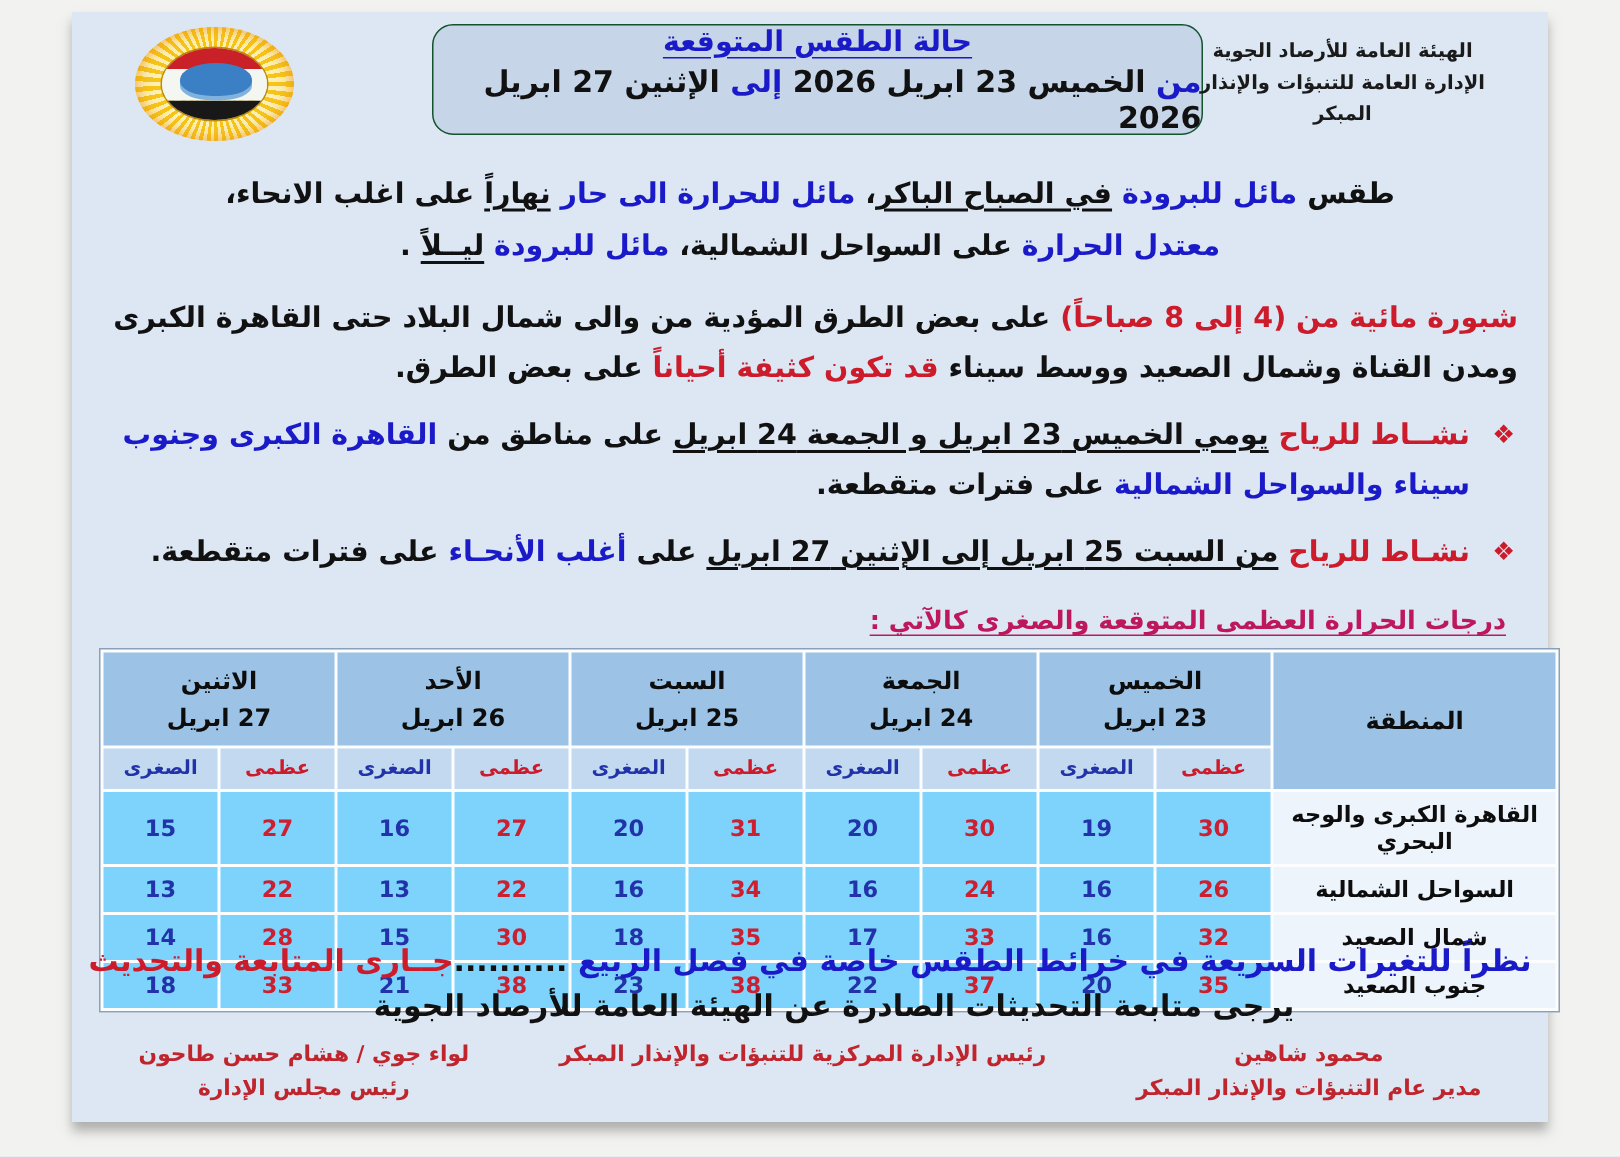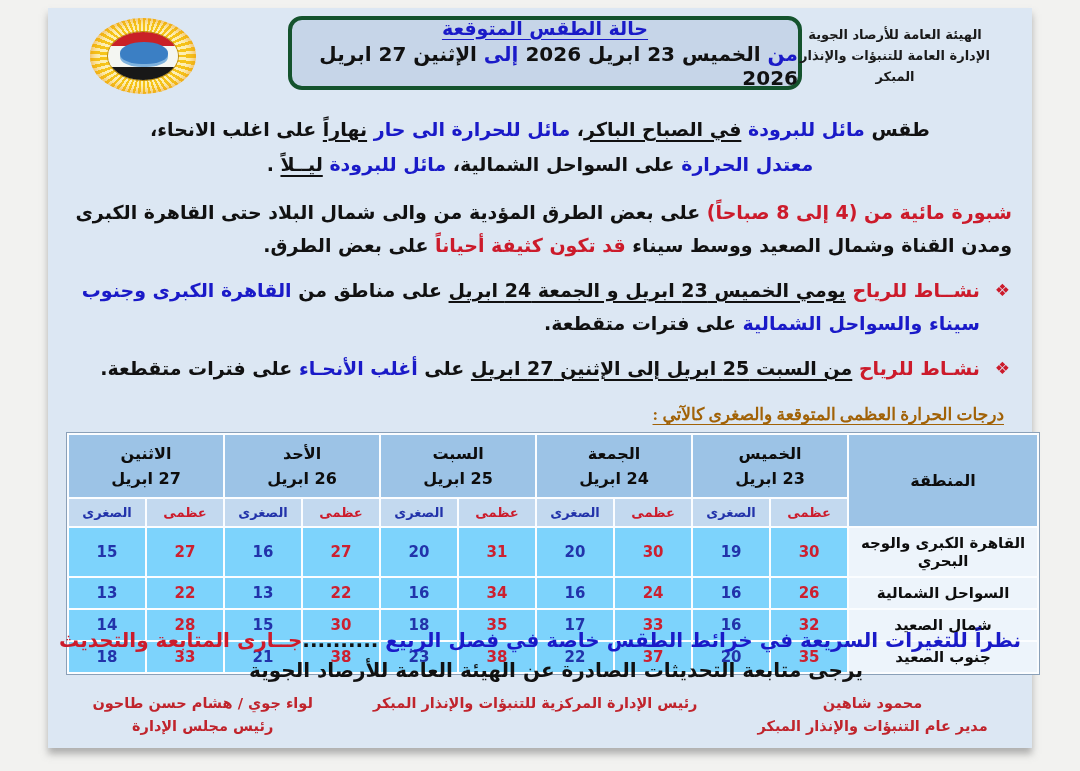--- a/index.html
+++ b/index.html
@@ -31,21 +31,21 @@
   .stripe-red   { height:30%; background:#c92127; }
   .stripe-white { height:42%; background:#f4f6f2; position:relative; }
   .stripe-black { height:28%; background:#181818; }
   .cloud {
     position:absolute; left:12px; top:-4px; width:48px; height:22px;
     background:#3b7fc4; border-radius:50% 50% 45% 45%;
     box-shadow:0 3px 0 #7fb2dd;
   }
   .title-box {
     position:absolute; left:240px; top:8px; width:514px; height:74px;
-    background:#c6d5e8; border:4px solid #14532d; border-radius:14px;
+    background:#c6d5e8; border:1px solid #14532d; border-radius:14px;
     display:flex; flex-direction:column; justify-content:center; align-items:center;
     gap:3px;
   }
   .title-heading {
     color:#1a1ac8; font-weight:bold; font-size:19px;
     text-decoration:underline; text-underline-offset:4px;
   }
   .title-date { font-weight:bold; font-size:20px; color:#111; direction:rtl; }
   .org-block {
     position:absolute; right:22px; top:16px; width:230px;
@@ -62,22 +62,22 @@
         font-size:19px; line-height:35px; }
   .p2 { position:absolute; top:188px; right:20px; left:20px; text-align:right;
         font-size:19px; line-height:33px; }
   .pb { position:absolute; right:20px; left:20px; padding-right:32px;
         text-align:right; font-size:19px; line-height:33px; }
   .p3 { top:266px; }
   .p4 { top:344px; }
   .bullet { position:absolute; right:2px; top:0; color:#cc1b2b; font-size:17px; }
   .table-title {
     position:absolute; top:396px; right:28px; direction:rtl;
-    color:#a16207; font-weight:bold; font-size:17px;
-    text-decoration:underline; text-underline-offset:4px;font-family:Liberation Serif, serif;
+    color:#be185d; font-weight:bold; font-size:17px;
+    text-decoration:underline; text-underline-offset:4px;
   }
   
   .temps-wrap { position:absolute; top:424px; left:18px; width:948px; }
   table.temps {
     width:100%; direction:rtl; border-collapse:separate; border-spacing:2px;
     background:#fbfdff; border:1px solid #8aa0b8; table-layout:fixed;
   }
   table.temps th, table.temps td {
     font-weight:bold; text-align:center; vertical-align:middle; padding:6px;
   }

